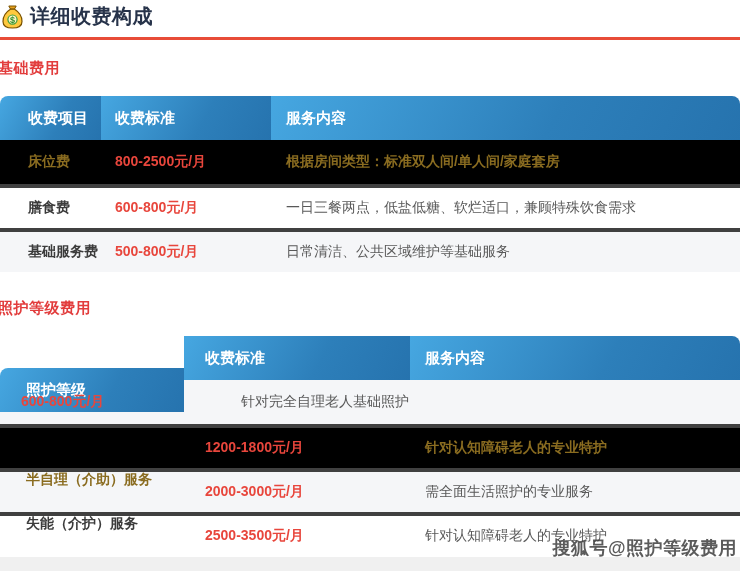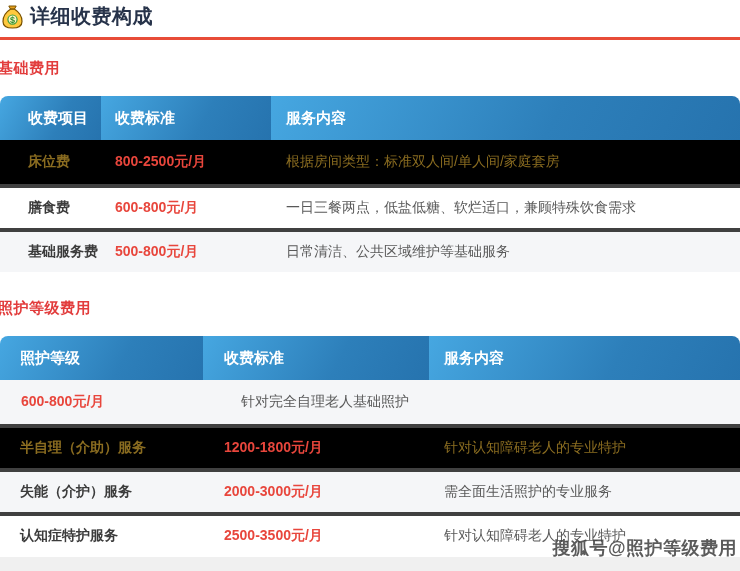--- a/index.html
+++ b/index.html
@@ -32,31 +32,31 @@
   .th:first-child { border-radius:8px 0 0 0; }
   .th:last-child  { border-radius:0 8px 0 0; }
   .tr { display:flex; height:44px; box-sizing:border-box; background:#ffffff; }
   .tr + .tr { border-top:4px solid #404040;text-align:center; }
   .td { display:flex; align-items:center; box-sizing:border-box; height:100%; font-size:14px; }
   
   .t1 .c1 { width:101px; padding-left:28px; }
   .t1 .c2 { width:170px; padding-left:14px; }
   .t1 .c3 { flex:1; padding-left:15px; padding-right:10px; }
   
-  .t2 .c1 { width:203px; padding-left:20px; }
+  .t2 .c1 { width:184px; padding-left:26px;margin-top:32px; }
   .t2 .c2 { width:226px; padding-left:21px; }
   .t2 .c3 { flex:1; padding-left:15px; padding-right:10px; }
   
   .item { color:#3b3b3b; font-weight:700; }
   .price { color:#e8463c; font-weight:700; }
   .desc { color:#595959; font-weight:400; }
   .alt { background:#f5f6f8; }
   .highlight { background:#000000; }
   .highlight .item, .highlight .desc { color:#8a6c20; }
-  .highlight .desc { font-weight:400; }
+  .highlight .desc { font-weight:700; }
 
   
   .bottom-strip { position:absolute; top:557px; left:0; width:740px; height:14px; background:#f0f0f0; }
   .watermark {
     position:absolute; top:536px; right:3px;
     font-size:18px; font-weight:700; color:#3f3f3f; opacity:0.85; letter-spacing:0.5px;
     white-space:nowrap;
   }
 </style>
 </head>

